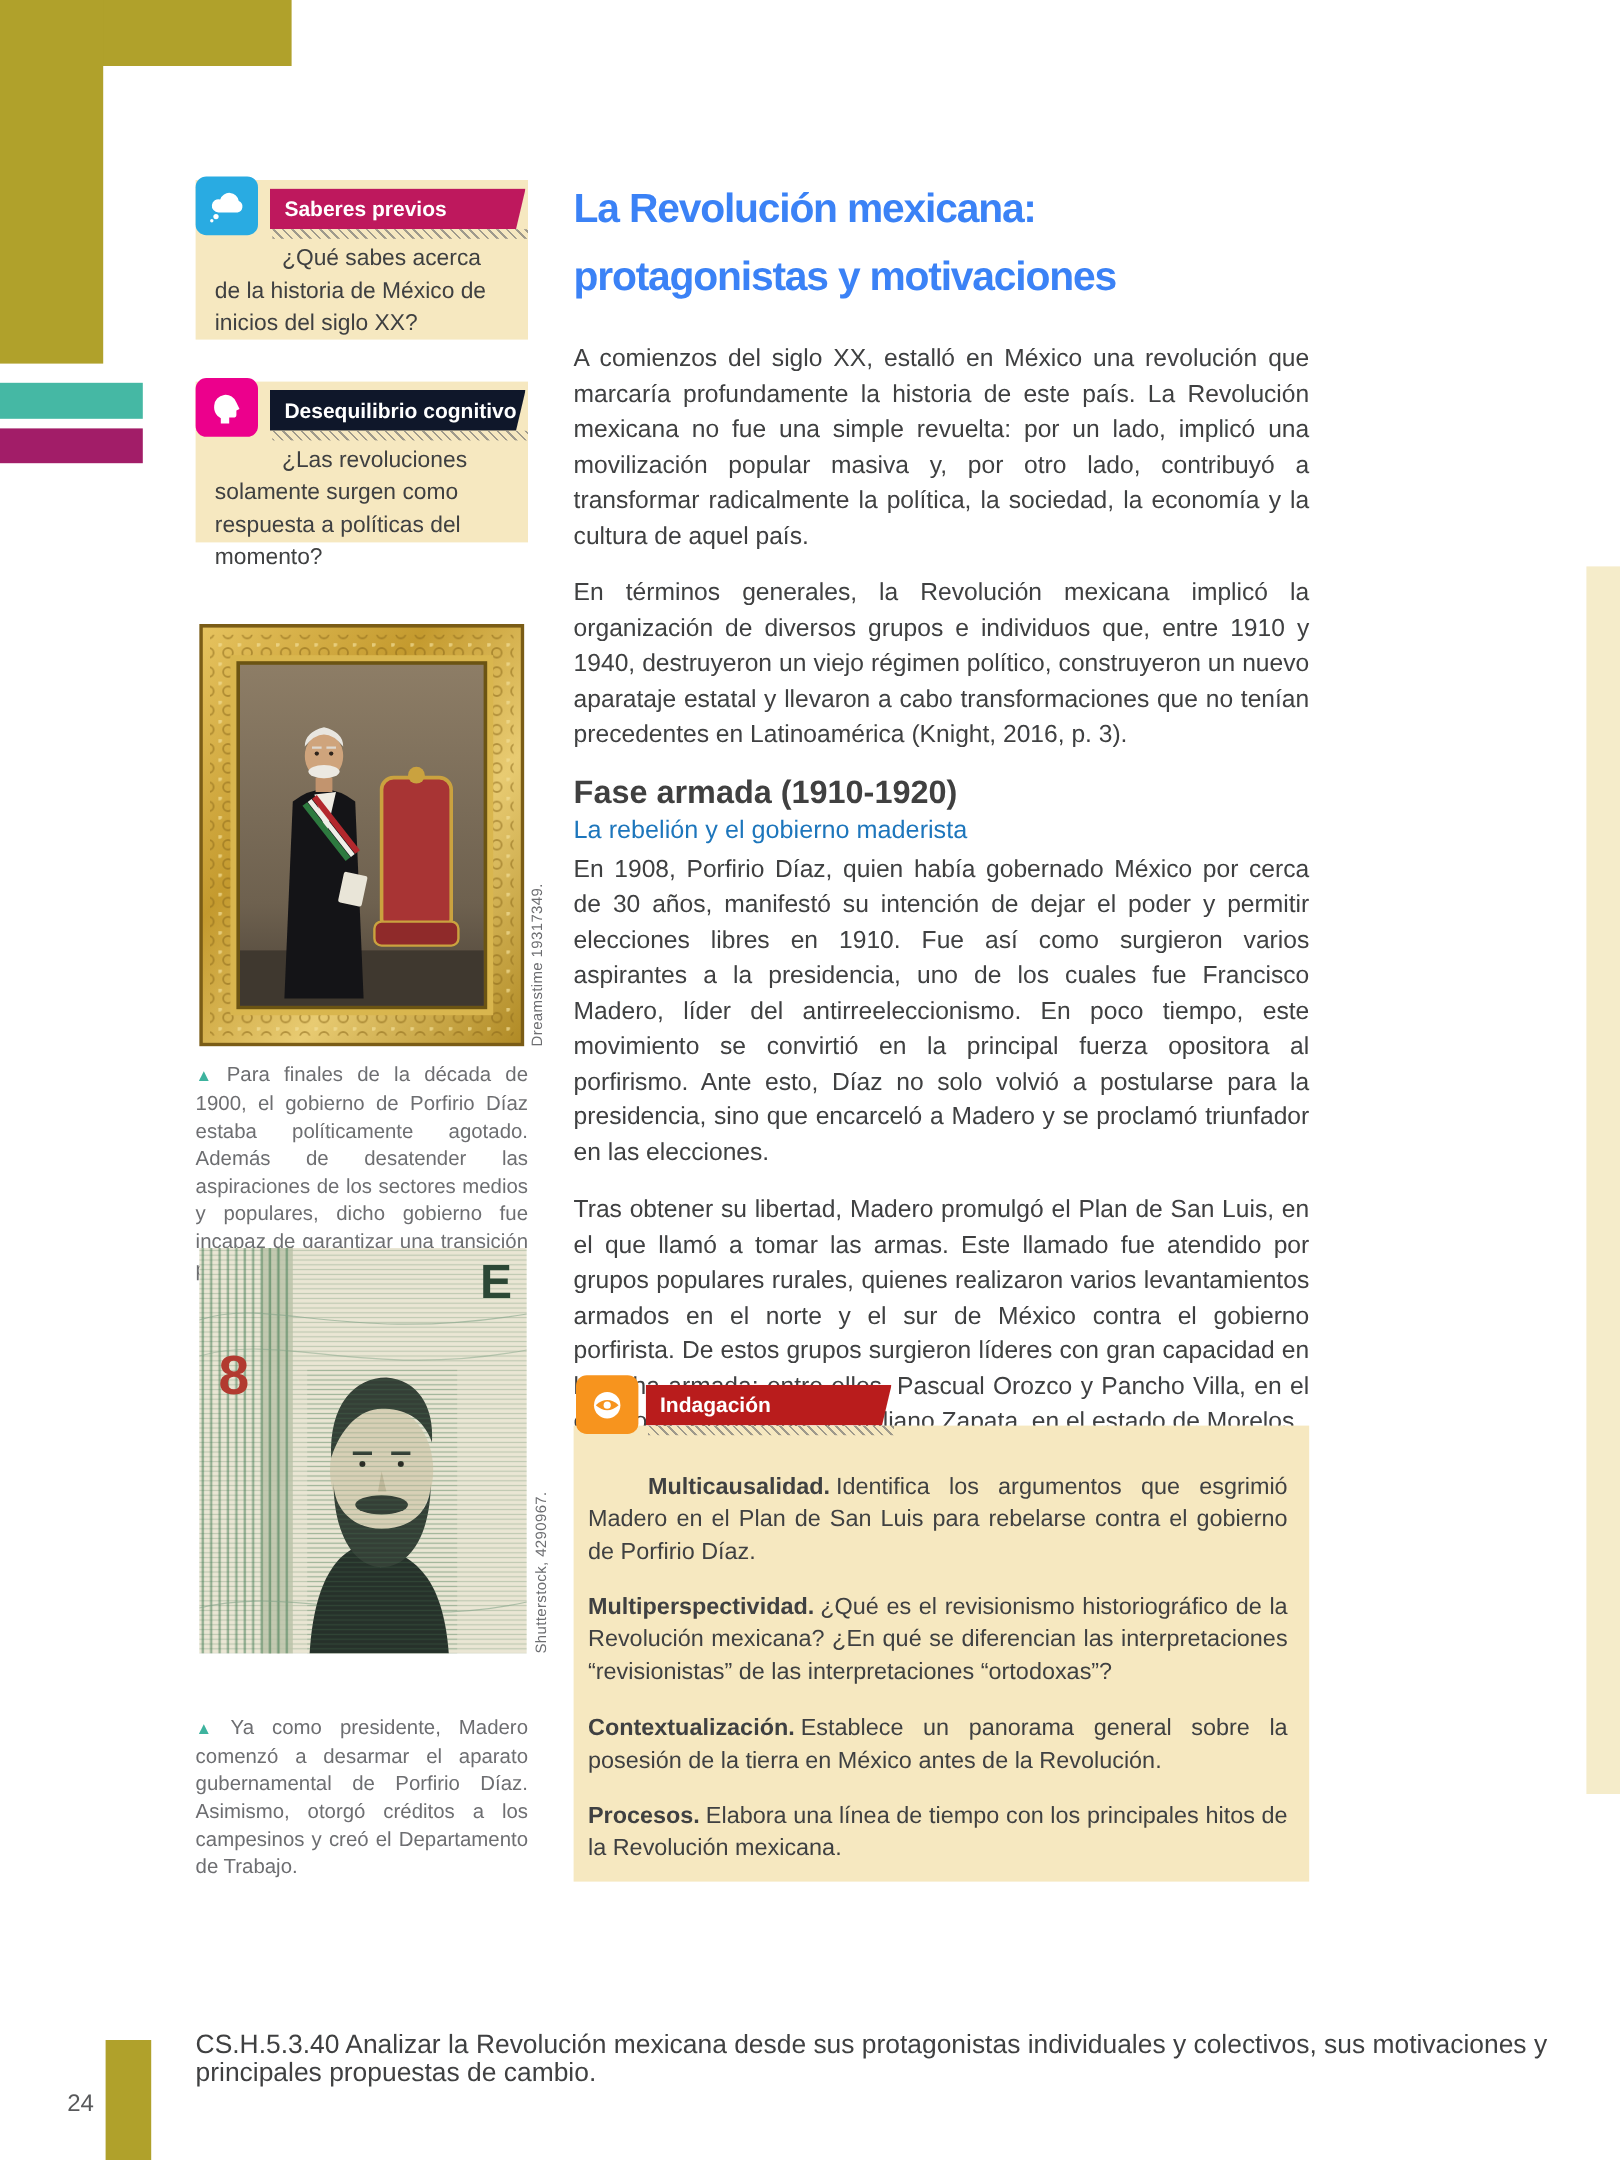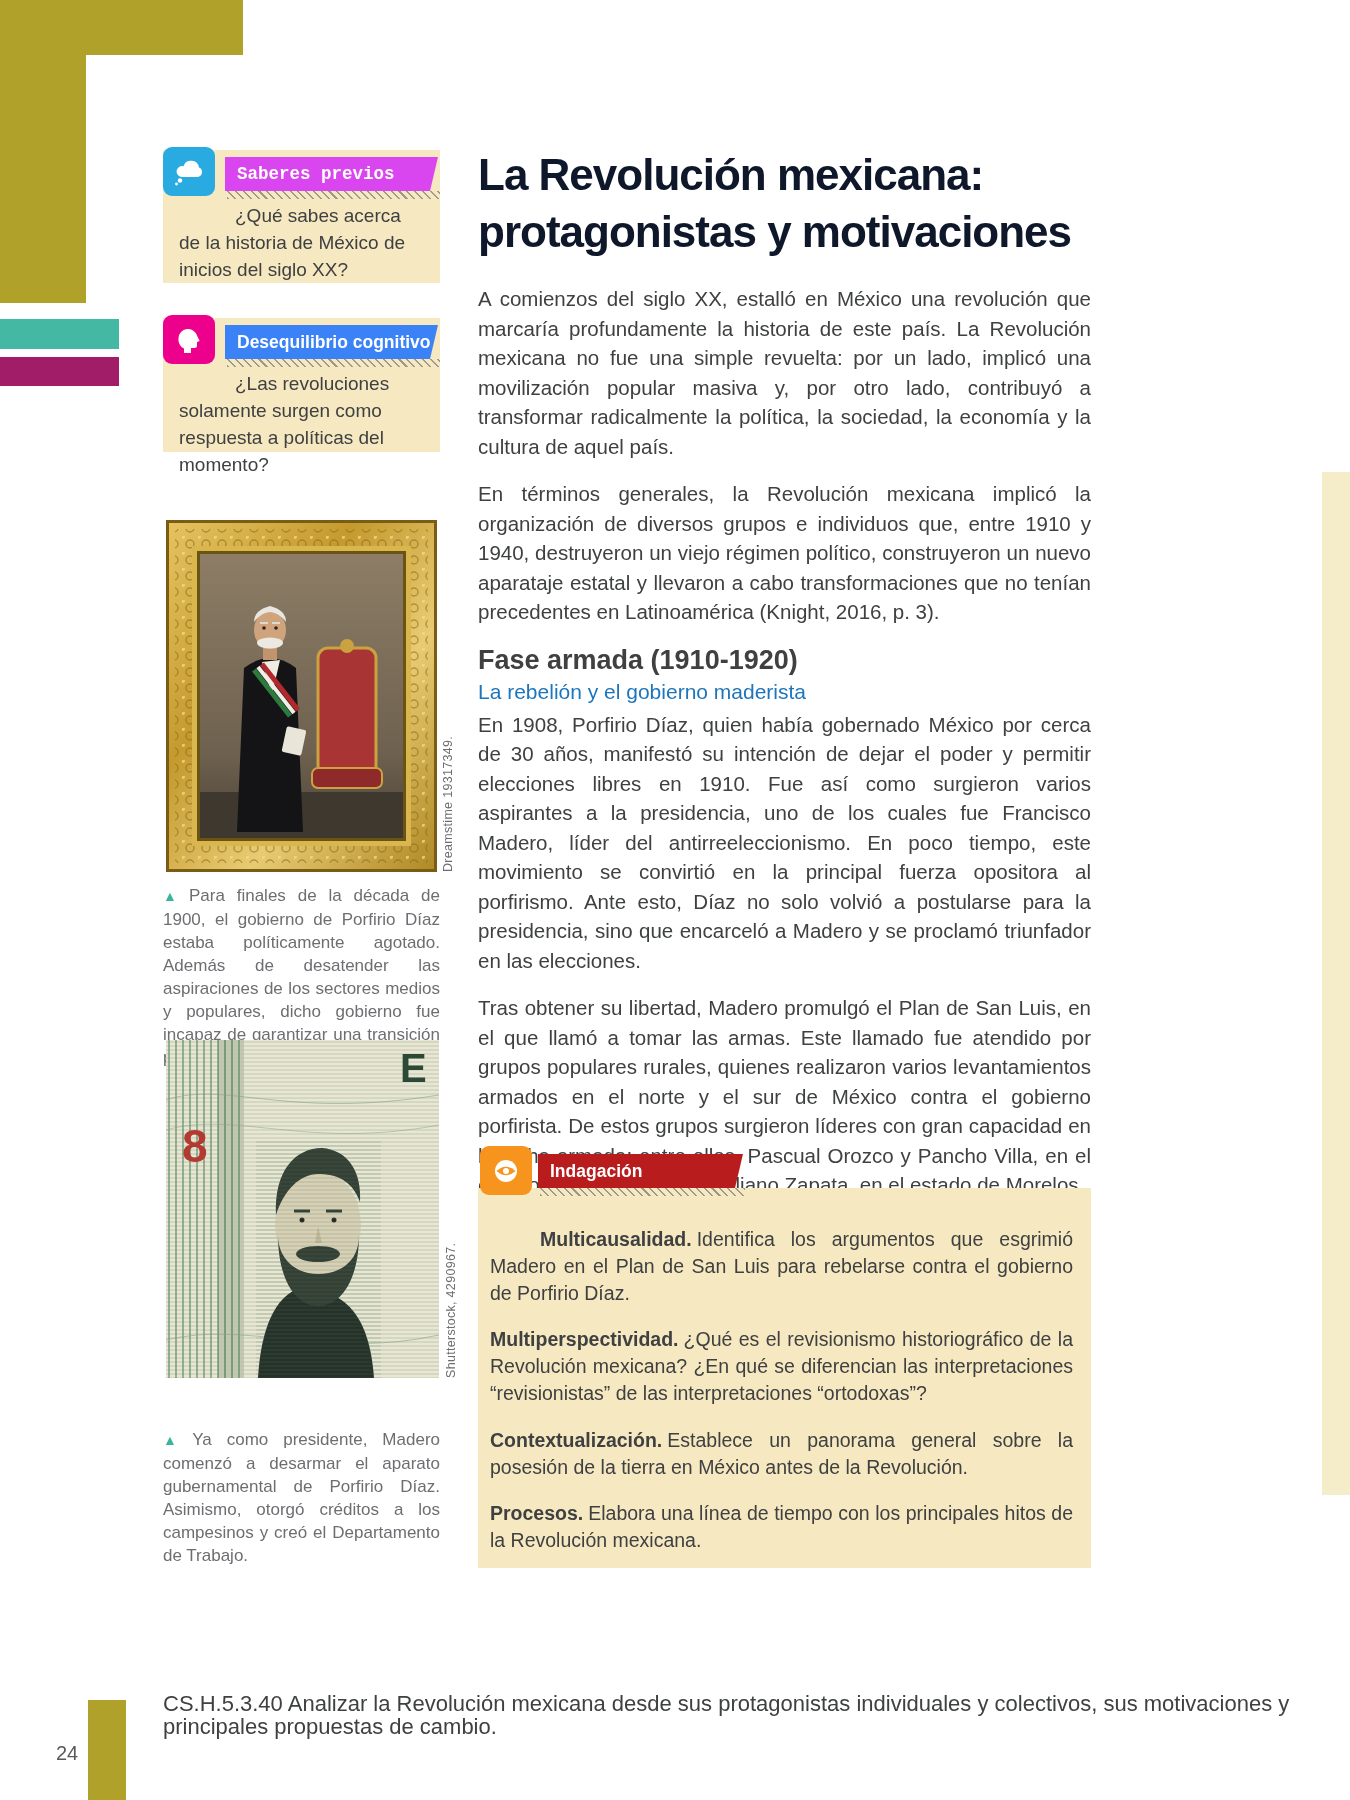--- a/index.html
+++ b/index.html
@@ -19,42 +19,42 @@
   
   .feature-box{position:absolute;width:277px;background:#f6e8c0;}
   .fb-saberes{left:163px;top:150px;height:133px;}
   .fb-deseq{left:163px;top:318px;height:134px;}
   .fb-icon{position:absolute;left:0;top:-3px;width:52px;height:49px;border-radius:9px;display:flex;align-items:center;justify-content:center;z-index:3;}
   .fb-icon.blue{background:#29abe2;}
   .fb-icon.pink{background:#ec008c;}
   .fb-icon.orange{background:#f7941e;}
   .tab-wrap{position:absolute;left:62px;top:7px;z-index:2;}
   .tab{height:34px;line-height:34px;color:#fff;font-weight:bold;font-size:17.5px;padding-left:12px;width:201px;clip-path:polygon(0 0,100% 0,calc(100% - 8px) 100%,0 100%);}
-  .tab.blue{background:#d946ef;font-family:Liberation Mono, monospace;}
-  .tab.pink{background:#3b82f6;}
+  .tab.blue{background:#be185d;}
+  .tab.pink{background:#0f172a;}
   .hatch{position:absolute;left:2px;top:34px;width:100%;height:8px;opacity:.65;
     background:repeating-linear-gradient(45deg,#6f6f6f 0 1.5px,rgba(0,0,0,0) 1.5px 5.5px);}
   .fb-text{padding:52px 16px 0 16px;font-size:19px;line-height:27px;color:#3f4041;text-indent:56px;text-align:left;}
 
   
   .img-block{position:absolute;}
   .portrait{left:166px;top:520px;width:271px;height:352px;}
   .banknote{left:166px;top:1040px;width:273px;height:338px;}
   .img-block svg{display:block;width:100%;height:100%;}
   .credit{position:absolute;writing-mode:vertical-rl;transform:rotate(180deg);font-size:12.5px;color:#6d6e71;letter-spacing:.3px;}
   .credit-portrait{left:441px;top:640px;height:232px;}
   .credit-banknote{left:444px;top:1146px;height:232px;}
   .caption{position:absolute;left:163px;width:277px;font-size:17px;line-height:23px;color:#6d6e71;text-align:justify;}
   .cap-portrait{top:884px;}
   .cap-banknote{top:1428px;}
   .cap-marker{color:#3db39e;font-size:14px;padding-right:5px;}
 
   
   .main-col{position:absolute;left:478px;top:146px;width:613px;}
-  .page-title{color:#0f172a;font-weight:bold;font-size:44px;line-height:57px;letter-spacing:-1px;margin:0 0 24px 0;}
+  .page-title{color:#3b82f6;font-weight:bold;font-size:34px;line-height:57px;letter-spacing:-1px;margin:0 0 24px 0;}
   .para{font-size:20.5px;line-height:29.5px;text-align:justify;margin:0 0 18px 0;color:#3f4041;}
   .sec-head{color:#404040;font-weight:bold;font-size:27px;margin:4px 0 4px 0;}
   .sub-head{color:#1d76bc;font-weight:normal;font-size:21px;margin:0 0 6px 0;}
 
   
   .indag{position:absolute;left:478px;top:1146px;width:613px;}
   .indag .fb-icon{left:2px;top:0;}
   .indag .tab-wrap{position:static;margin-left:60px;width:205px;position:relative;left:0;top:0;margin-top:8px;}
   .indag .tab{background:#f7941e;width:193px;}
   .indag .hatch{top:34px;}

